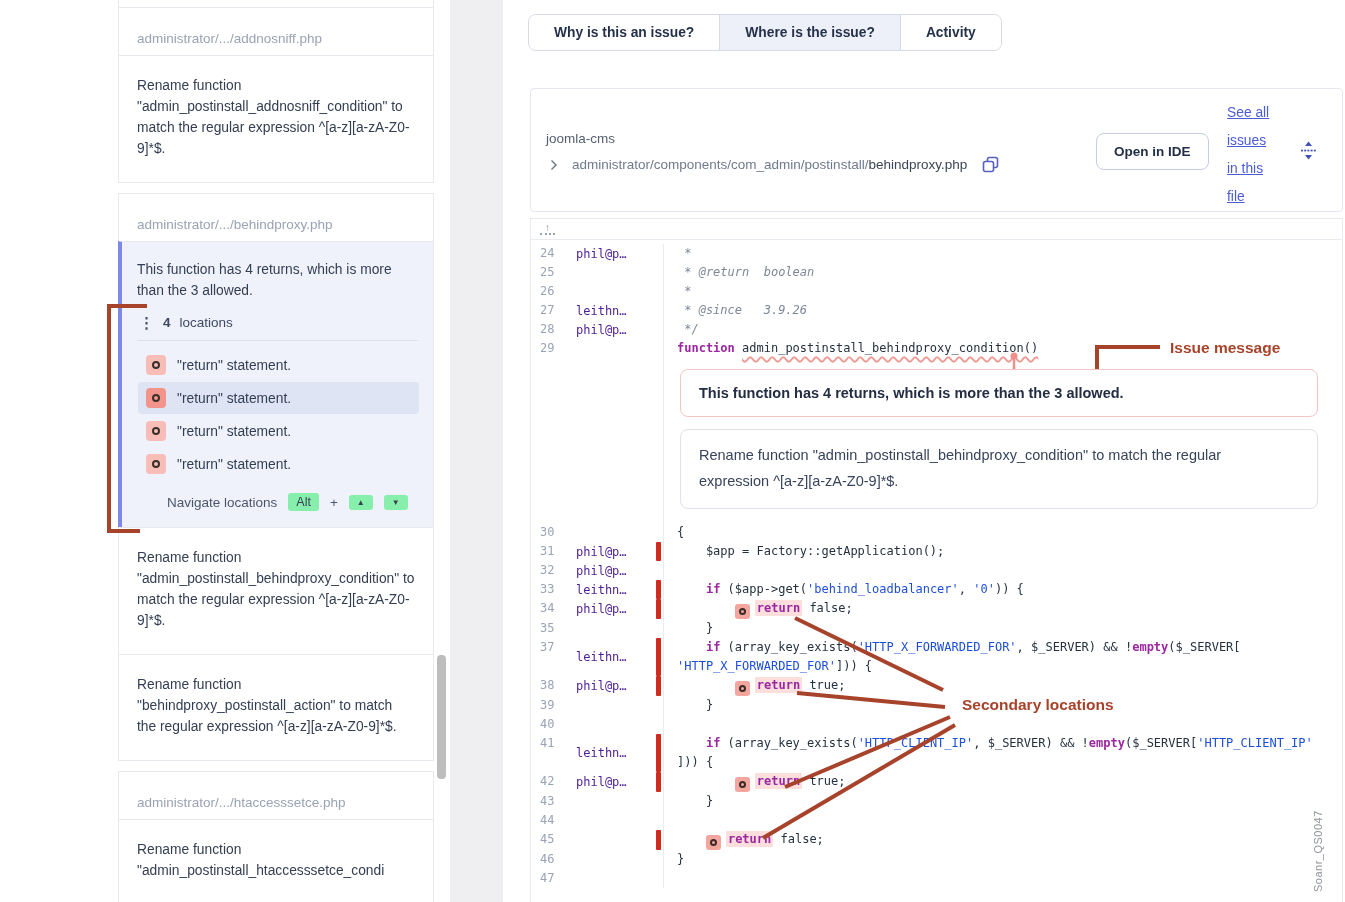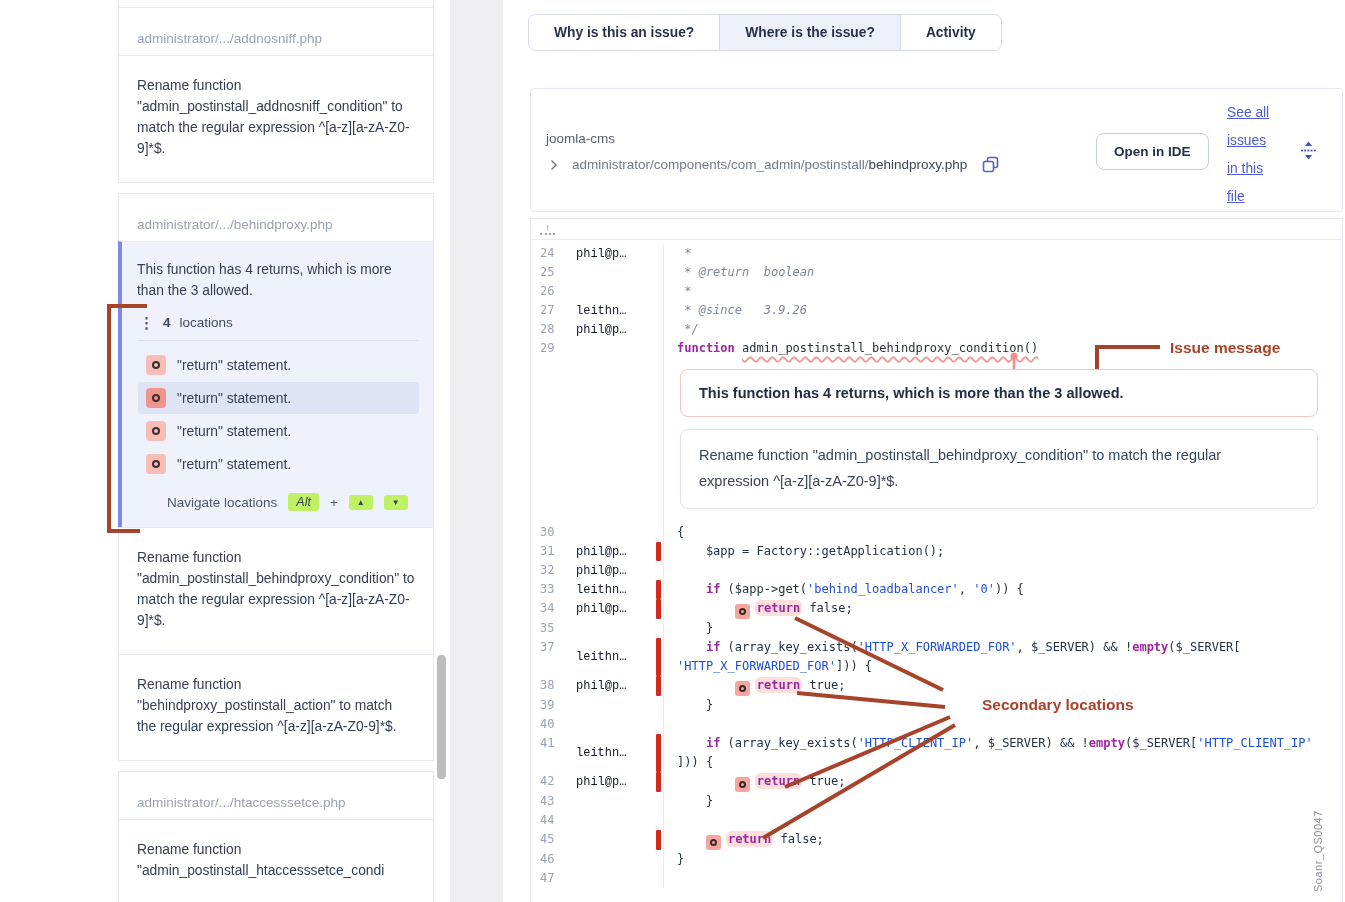--- a/index.html
+++ b/index.html
@@ -4,21 +4,21 @@
 <style>
   * { margin:0; padding:0; box-sizing:border-box; }
   html,body { width:1345px; height:902px; overflow:hidden; background:#fff;
               font-family:"Liberation Sans", sans-serif; }
   .page { position:relative; width:1345px; height:902px; background:#fff; }
 
   
   .annot { position:absolute; color:#a7432a; font-weight:bold; z-index:12; }
   .annot-sidebar { left:8px; top:344px; width:96px; font-size:15px; line-height:23px; }
   .annot-issue   { left:1170px; top:339px; font-size:15.5px; }
-  .annot-secloc  { left:962px;  top:696px; font-size:15.5px;margin-left:20px; }
+  .annot-secloc  { left:962px;  top:696px; font-size:15.5px; }
   .overlay-svg { position:absolute; left:0; top:0; z-index:11; pointer-events:none; }
 
   
   .sidebar { position:absolute; left:118px; top:0; width:316px; }
   .sb-stub { height:8px; background:#fff; border:1px solid #e7e9ee; border-top:none; }
   .sb-gap  { height:11px; }
   .sb-header { margin-top:-1px; height:49px; background:#fff; border:1px solid #e7e9ee;
                display:flex; align-items:flex-end; padding:0 18px 9px;
                color:#9aa3b3; font-size:13.5px; }
   .sb-card { margin-top:-1px; background:#fff; border:1px solid #e7e9ee;
@@ -34,22 +34,22 @@
   .loc-row { display:flex; align-items:center; height:32px; margin:1px 14px 1px 16px;
              padding-left:8px; border-radius:4px; gap:11px; font-size:13.8px;
              color:#333e52; cursor:pointer; }
   .loc-row.sel { background:#dee4f3; }
   .loc-badge { width:20px; height:20px; border-radius:4px; background:#f9bdb7; flex:none;
                display:flex; align-items:center; justify-content:center; }
   .loc-row.sel .loc-badge { background:#f2948c; }
   .loc-dot { width:8px; height:8px; border:2.2px solid #39302b; border-radius:50%; }
   .nav-row { display:flex; align-items:center; gap:11px; padding:12px 0 2px 45px;
              font-size:13.5px; color:#4c5668; }
-  .key { background:#bef264; border-radius:3px; padding:2px 8px; font-size:12.5px;
-         color:#343f55;font-style:italic; }
+  .key { background:#86efac; border-radius:3px; padding:2px 8px; font-size:12.5px;
+         color:#343f55; }
   .key.arrowkey { padding:3px 8px; font-size:8px; color:#39414f; cursor:pointer; }
   .sb-thumb { position:absolute; left:437px; top:655px; width:9px; height:124px;
               background:#bdbdbd; border-radius:4px; z-index:3; }
 
   .gray-strip { position:absolute; left:450px; top:0; width:53px; height:902px;
                 background:#efeff1; }
 
   
   .tabs { position:absolute; left:528px; top:14px; height:37px; display:flex;
           border:1px solid #d5dae6; border-radius:8px; overflow:hidden; background:#fff; }
@@ -81,33 +81,33 @@
            background:#fff; border:1px solid #e9ebf1; border-bottom:none; }
   .expand-row { height:21px; border-bottom:1px solid #e9ebf1; display:flex;
                 align-items:center; padding-left:9px; }
   .expand-icon { display:inline-flex; flex-direction:column; align-items:center;
                  cursor:pointer; }
   .expand-icon .arr { font-size:10px; line-height:9px; color:#8a93a5; }
   .expand-icon .dots { width:15px; border-bottom:2px dotted #9aa3b5; margin-top:1px; }
   .code-lines { font-family:"DejaVu Sans Mono", monospace; font-size:12px; padding-top:4px; }
   .cl { display:flex; }
   .cl .ln { flex:none; width:45px; padding-left:9px; line-height:19px; color:#9aa3b5; }
-  .cl .auth { flex:none; width:80px; display:flex; align-items:center; color:#0f172a;font-family:Liberation Mono, monospace; }
+  .cl .auth { flex:none; width:80px; display:flex; align-items:center; color:#4c1d95; }
   .cl .barcell { flex:none; width:5px; border-radius:1px; }
   .cl .barcell.on { background:#d12b1f; }
   .cl .rows { flex:1; border-left:1px solid #e9ebf1; padding-left:13px; margin-left:2px;
               min-width:0; }
   .crow { white-space:pre; min-height:19px; line-height:19px; }
   .seg-pl  { color:#25313f; }
   .seg-kw  { color:#9c27a0; font-weight:bold; }
   .seg-str { color:#1d4ed8; }
   .seg-cmt { color:#7e8795; font-style:italic; }
   .seg-fn  { color:#25313f; text-decoration:underline wavy #ef9a93;
              text-decoration-thickness:2px; text-underline-offset:4px; }
-  .seg-ret { color:#9c27a0; font-weight:bold; background:#fcdedc; border-radius:6px;
+  .seg-ret { color:#9c27a0; font-weight:bold; background:#fcdedc; border-radius:1px;
              padding:1px 2px; }
   .code-badge { display:inline-flex; width:15px; height:15px; border-radius:3px;
                 background:#f4a59e; align-items:center; justify-content:center;
                 vertical-align:-3px; margin-right:5px; }
   .code-badge i { display:block; width:7px; height:7px; border:2px solid #3a2b26;
                   border-radius:50%; }
   .boxwrap { padding:11px 24px 14px 3px; white-space:normal;
              font-family:"Liberation Sans", sans-serif; }
   .issue-box { border:1px solid #f2c5c2; border-radius:8px; padding:15px 18px;
                font-weight:bold; font-size:14.5px; color:#222c42; background:#fff; }

